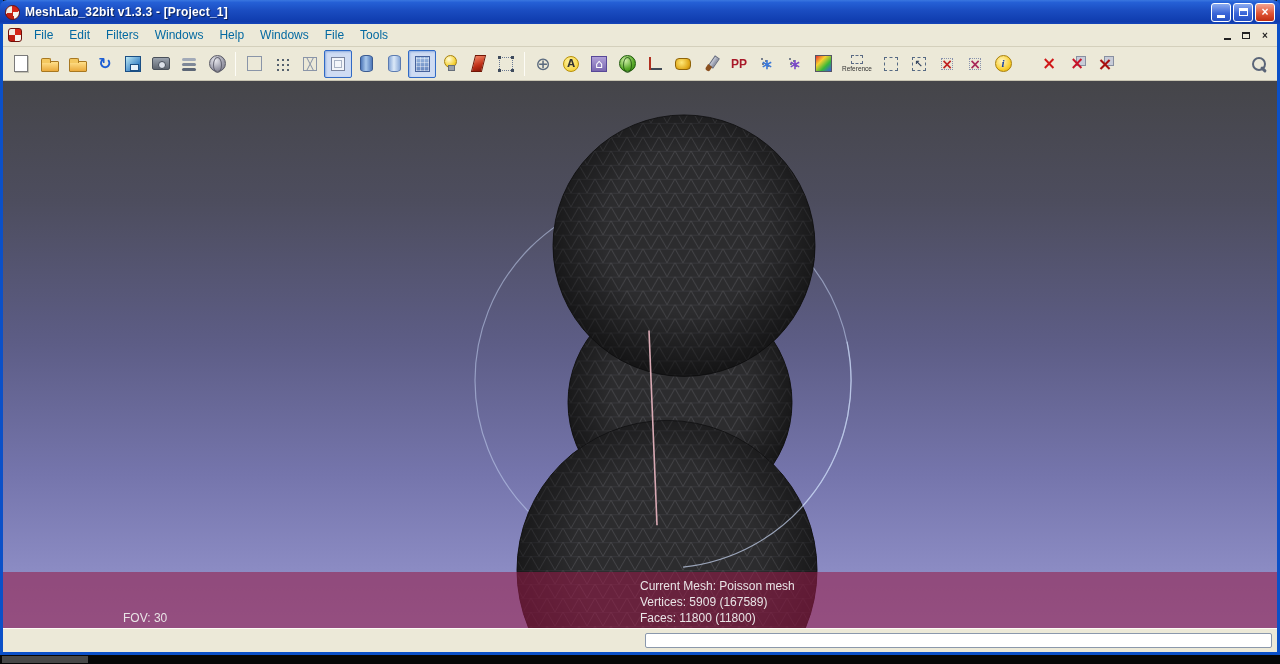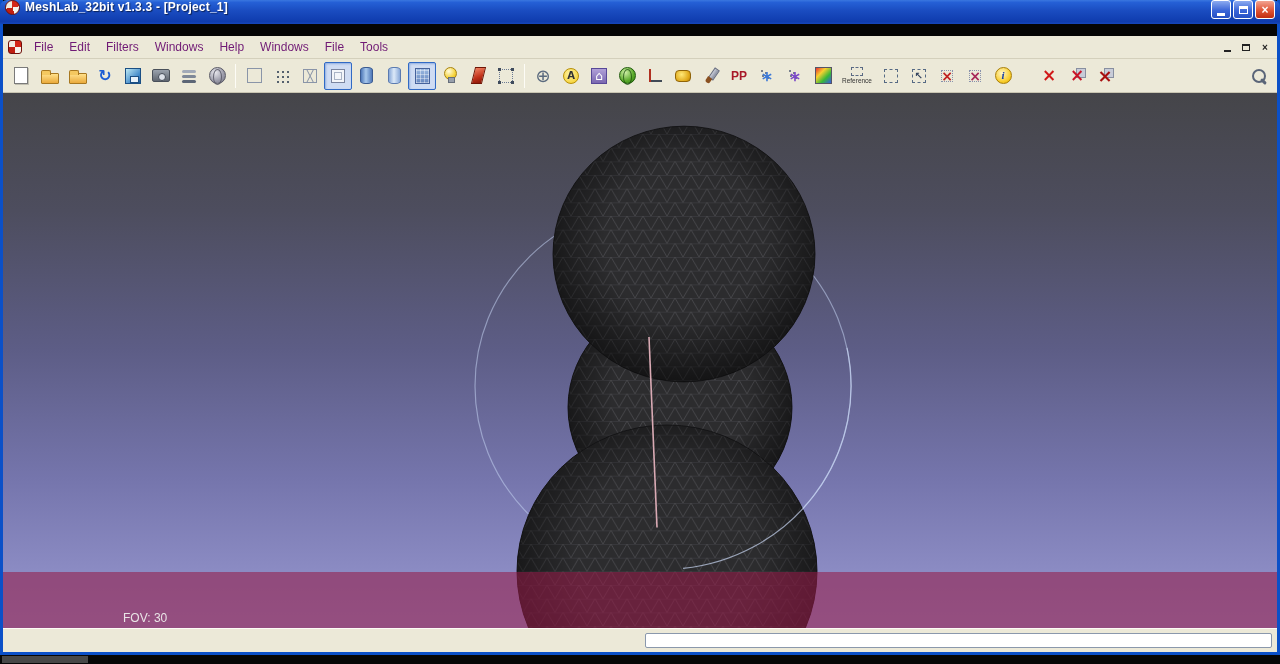--- a/index.html
+++ b/index.html
@@ -3,42 +3,42 @@
 <meta charset="utf-8">
 <style>
   * { margin:0; padding:0; box-sizing:border-box; }
   html,body { width:1280px; height:664px; overflow:hidden; }
   body { background:#050505; font-family:"Liberation Sans",sans-serif; }
 
   .window { width:1280px; height:655px; display:flex; flex-direction:column;
             border-left:3px solid #0b50c8; border-right:3px solid #0b50c8; border-bottom:3px solid #0b50c8; }
 
   
-  .titlebar { height:24px; flex:0 0 24px; border-radius:7px 7px 0 0; margin:-0px -3px 12px -3px;
+  .titlebar { height:24px; flex:0 0 24px; border-radius:7px 7px 0 0; margin:-0px -3px 0 -3px;
               background:linear-gradient(180deg,#3a77e0 0%,#2560d6 10%,#1a4cc0 45%,#0f3cae 90%,#1546ba 100%);
-              display:flex; padding:0 5px; color:#fff; }
+              display:flex; align-items:center; padding:0 5px; color:#fff; }
   .app-logo { width:15px; height:15px; border-radius:50%; border:1px solid #70100a;
               background:conic-gradient(#d42618 0 22%, #f6f4ee 0 45%, #c01f12 0 72%, #f0ece2 0 100%); }
   .title-text { flex:1; margin-left:5px; font-size:12px; font-weight:bold; letter-spacing:0.2px;
                 text-shadow:1px 1px 1px rgba(0,0,0,0.55); white-space:nowrap; }
   .tb-buttons { display:flex; gap:2px; }
   .tb-btn { width:20px; height:19px; border-radius:3px; border:1px solid #fff;
             display:flex; align-items:center; justify-content:center; color:#fff;
             font-size:12px; font-weight:bold; cursor:default; }
   .tb-btn.min,.tb-btn.max { background:linear-gradient(180deg,#8cabf0,#3b66d8 55%,#2550c4); }
   .tb-btn.close { background:linear-gradient(180deg,#f2a492,#e05535 55%,#c02d10); }
   .min-glyph { width:8px; height:3px; background:#fff; margin-top:9px; }
   .max-glyph { width:9px; height:8px; border:1px solid #fff; border-top-width:3px; background:transparent; }
 
   
   .menubar { height:23px; flex:0 0 23px; background:#ece9d8; display:flex; align-items:center;
              padding:0 3px; border-bottom:1px solid #d4d0bc; }
   .mdi-icon { width:14px; height:14px; border-radius:3px; border:1px solid #70100a; margin:0 4px 0 2px;
               background:conic-gradient(#d42618 0 25%, #f6f4ee 0 50%, #c01f12 0 75%, #f0ece2 0 100%); }
-  .menu-item { font-size:12px; color:#701a75; padding:3px 8px 4px 8px; cursor:default; }
+  .menu-item { font-size:12px; color:#0369a1; padding:3px 8px 4px 8px; cursor:default; }
   .menu-spacer { flex:1; }
   .mdi-btn { width:18px; height:16px; margin-left:1px; background:#ece9d8; border:1px solid #ece9d8;
              display:flex; align-items:center; justify-content:center; color:#222; font-size:10px; font-weight:bold; }
   .mdi-min-glyph { width:7px; height:2px; background:#222; margin-top:8px; }
   .mdi-max-glyph { width:8px; height:7px; border:1px solid #222; border-top-width:2px; }
 
   
   .toolbar { height:34px; flex:0 0 34px; background:#ece9d8; display:flex; align-items:center;
              padding:0 4px; border-bottom:1px solid #c9c5b2; }
   .tsep { width:1px; height:24px; background:#c2bfac; border-right:1px solid #fdfcf6; margin:0 4px; }
@@ -396,20 +396,25 @@
       <path d="M 844 261 A 188 188 0 0 1 680 487" fill="none" stroke="rgba(200,214,242,0.7)" stroke-width="1.2"></path>
 
       <path d="M 646 250 L 654 445" stroke="#d9aab4" stroke-width="1.6" fill="none"></path>
     </svg>
 
     <div class="hud-band">
       <div class="hud-left">
         <div>FOV: 30</div>
         
       </div>
+      <div class="hud-mesh">
+        <div>Current Mesh: Poisson mesh</div>
+        <div>Vertices: 5909 (167589)</div>
+        <div>Faces: 11800 (11800)</div>
+      </div>
     </div>
   </div>
 
   <div class="statusbar">
     <div class="progress"></div>
   </div>
 
 </div>
 
 <div class="desktop-strip">

